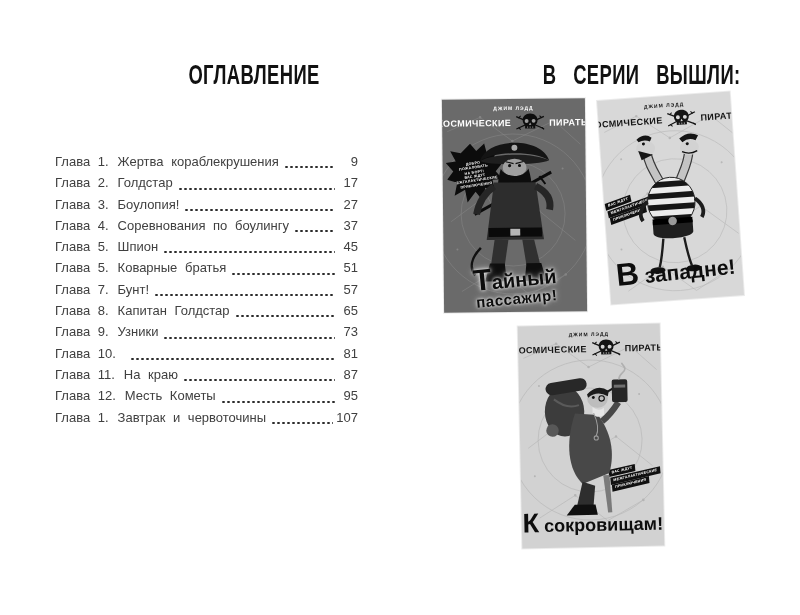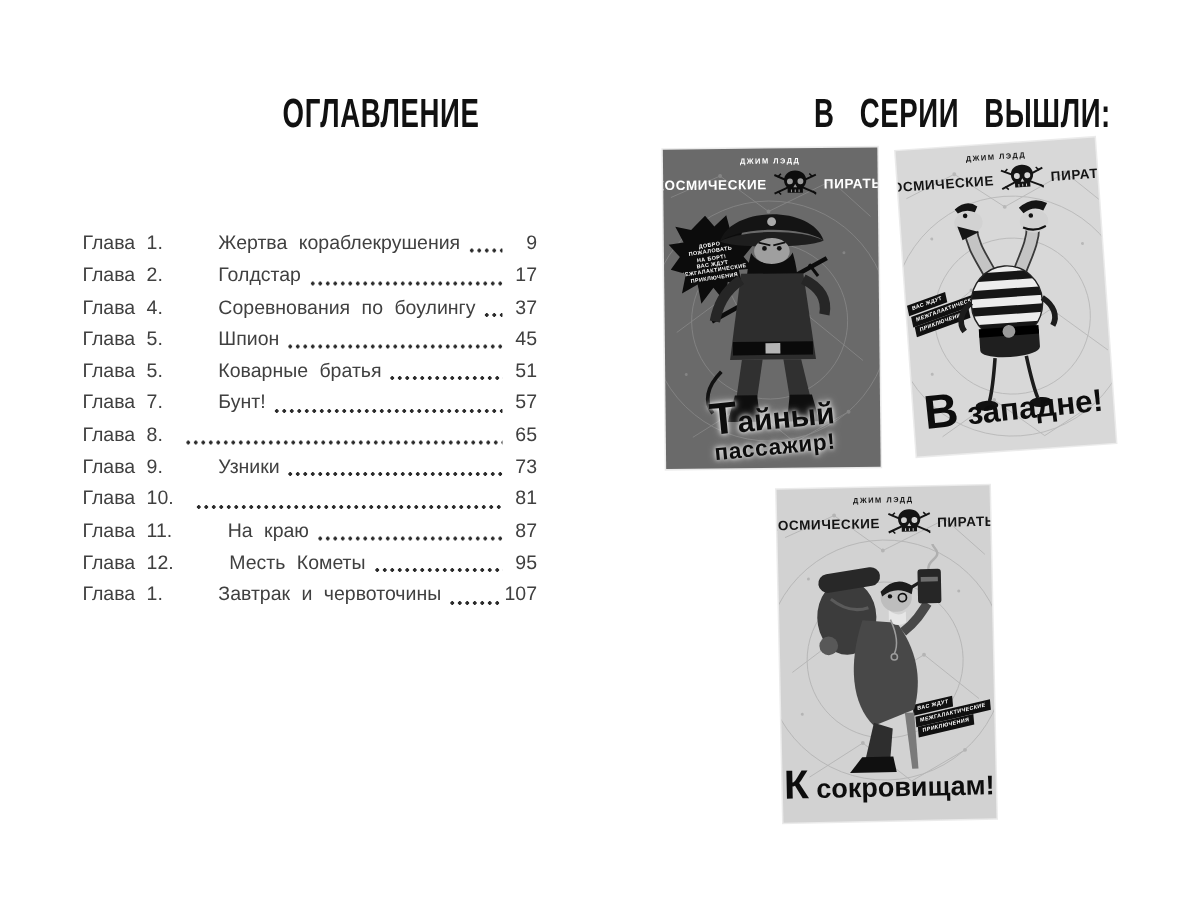--- a/index.html
+++ b/index.html
@@ -12,21 +12,21 @@
     font-size:23px;letter-spacing:.5px;color:#111;padding-left:44px;
   }
   .page-heading .cond{display:inline-block;transform:scale(.8,1.18);transform-origin:center;word-spacing:14px;}
   #toc-heading{left:0;top:62px;width:420px;}
   #series-heading{left:430px;top:62px;width:336px;}
 
   
   .toc{position:absolute;left:55px;top:151px;width:303px;font-size:13px;color:#404040;}
   .toc-row{display:flex;align-items:baseline;height:21.3px;line-height:21.3px;white-space:nowrap;}
   .toc-row .ch{word-spacing:4px;margin-right:9px;}
-  .toc-row .tt{word-spacing:4px;margin-left:28px;}
+  .toc-row .tt{word-spacing:4px;}
   .toc-row .dots{
     flex:1;align-self:flex-end;height:4px;margin:0 3px 3px 5px;
     background-image:radial-gradient(circle,#2b2b2b 1.05px,transparent 1.3px);
     background-size:5px 4px;background-repeat:repeat-x;background-position:0 50%;
   }
   .toc-row .pg{text-align:right;min-width:20px;}
 
   
   .cover{position:absolute;overflow:hidden;box-shadow:0 0 0 1px rgba(0,0,0,.08);}
   .cover1{left:443px;top:99px;width:143px;height:213px;transform:rotate(-.6deg);}
@@ -118,20 +118,26 @@
           <span class="dots"></span>
           <span class="pg">9</span>
         </div>
         <div class="toc-row">
           <span class="ch">Глава 2.</span>
           <span class="tt">Голдстар</span>
           <span class="dots"></span>
           <span class="pg">17</span>
         </div>
         <div class="toc-row">
+          <span class="ch">Глава 3.</span>
+          <span class="tt">Боулопия!</span>
+          <span class="dots"></span>
+          <span class="pg">27</span>
+        </div>
+        <div class="toc-row">
           <span class="ch">Глава 4.</span>
           <span class="tt">Соревнования по боулингу</span>
           <span class="dots"></span>
           <span class="pg">37</span>
         </div>
         <div class="toc-row">
           <span class="ch">Глава 5.</span>
           <span class="tt">Шпион</span>
           <span class="dots"></span>
           <span class="pg">45</span>
@@ -143,20 +149,21 @@
           <span class="pg">51</span>
         </div>
         <div class="toc-row">
           <span class="ch">Глава 7.</span>
           <span class="tt">Бунт!</span>
           <span class="dots"></span>
           <span class="pg">57</span>
         </div>
         <div class="toc-row">
           <span class="ch">Глава 8.</span>
+          <span class="tt">Капитан Голдстар</span>
           <span class="dots"></span>
           <span class="pg">65</span>
         </div>
         <div class="toc-row">
           <span class="ch">Глава 9.</span>
           <span class="tt">Узники</span>
           <span class="dots"></span>
           <span class="pg">73</span>
         </div>
         <div class="toc-row">

